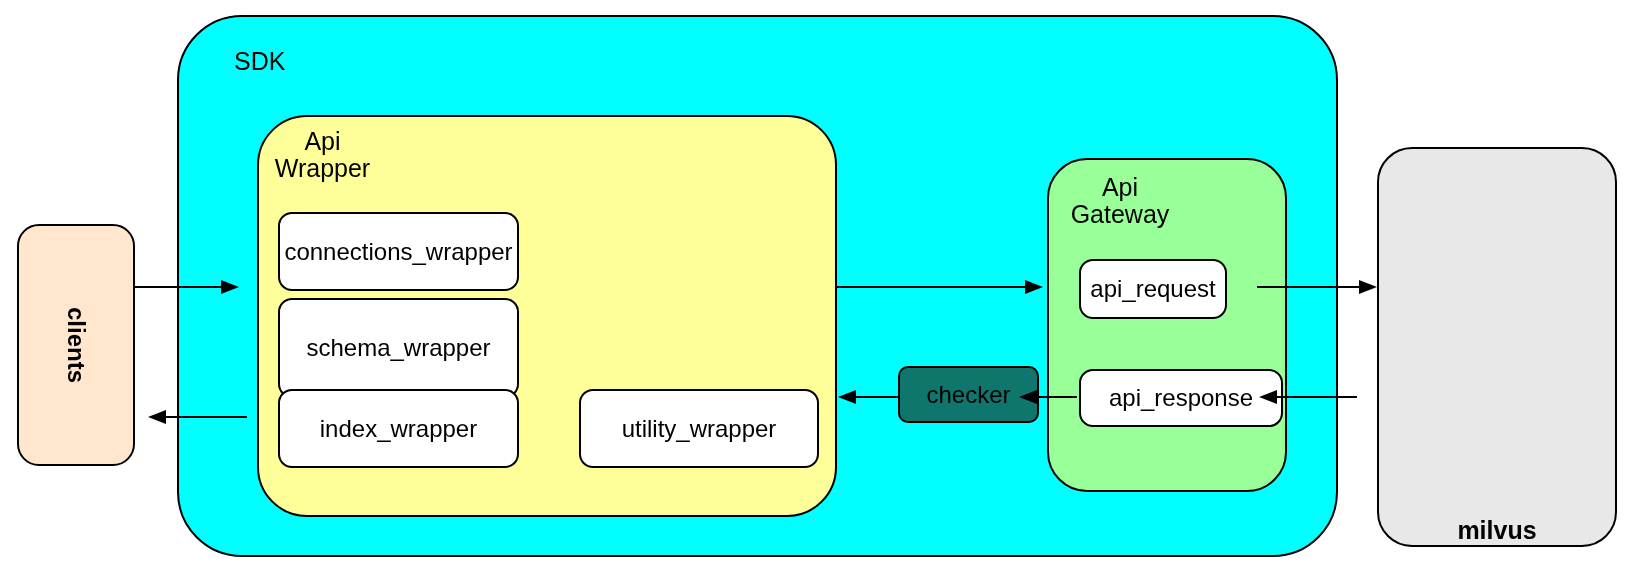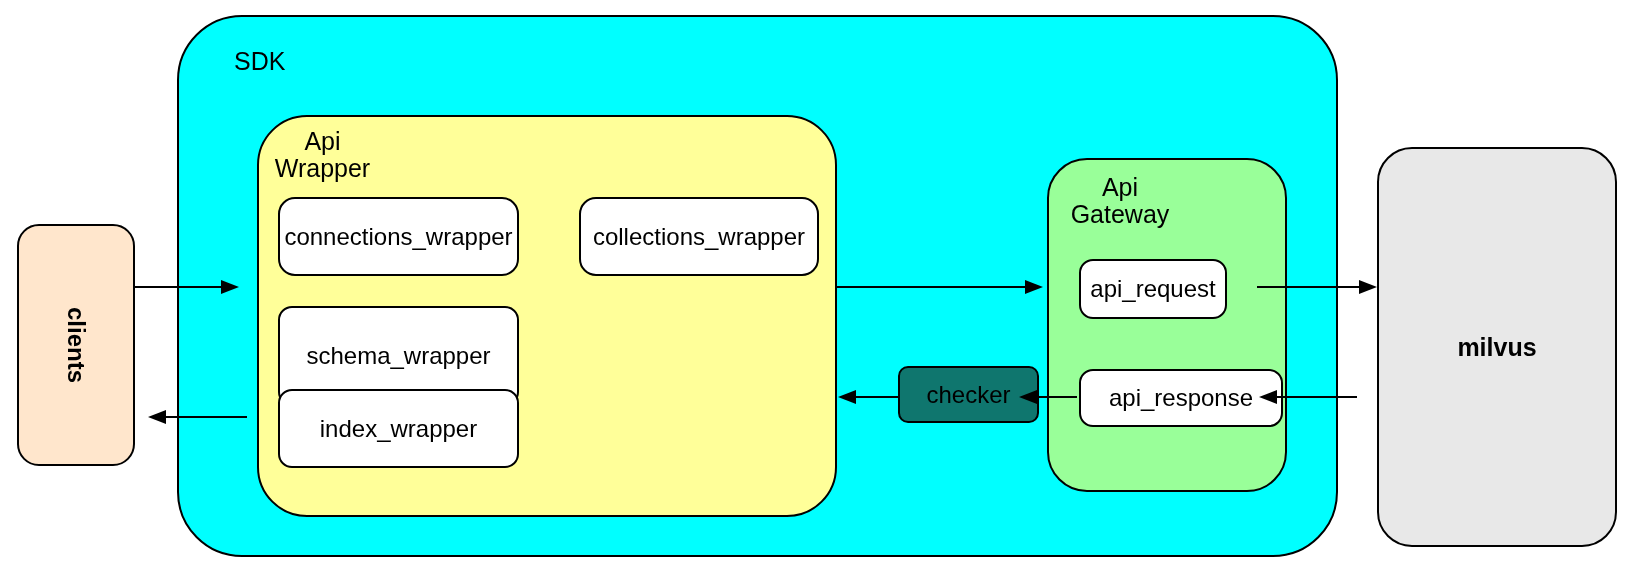--- a/index.html
+++ b/index.html
@@ -13,32 +13,32 @@
     overflow: hidden;
   }
   .box { position: absolute; box-sizing: border-box; border: 2px solid #000000; }
 
   
   .clients  { left: 17px;   top: 224px; width: 118px; height: 242px; background: #FFE6CC; border-radius: 22px; }
   .sdk      { left: 177px;  top: 15px;  width: 1161px; height: 542px; background: #00FFFF; border-radius: 65px; }
   .wrapper  { left: 257px;  top: 115px; width: 580px; height: 402px; background: #FFFF99; border-radius: 50px; }
   .gateway  { left: 1047px; top: 158px; width: 240px; height: 334px; background: #99FF99; border-radius: 40px; }
   .milvus   { left: 1377px; top: 147px; width: 240px; height: 400px; background: #E8E8E8; border-radius: 35px;
-              display: flex; align-items: center; justify-content: center; }
+              display: flex; align-items: flex-end; justify-content: center; }
   .checker  { left: 898px;  top: 366px; width: 141px; height: 57px; background: #0f766e; border-radius: 10px;
               display: flex; align-items: center; justify-content: center; }
 
   
   .node { position: absolute; box-sizing: border-box; border: 2px solid #000000; background: #ffffff;
           border-radius: 14px; display: flex; align-items: center; justify-content: center;
           font-size: 24px; }
   .w-col1 { left: 19px;  width: 241px; }
   .w-col2 { left: 320px; width: 240px; }
-  .w-row1 { top: 80px;  height: 79px; border-radius: 17px; }
-  .w-row2 { top: 181px; height: 100px; margin-top: 8px; }
+  .w-row1 { top: 95px;  height: 79px; }
+  .w-row2 { top: 181px; height: 100px; }
   .w-row3 { top: 272px; height: 79px; }
   .g-req  { left: 30px; top: 99px;  width: 148px; height: 60px; }
   .g-resp { left: 30px; top: 209px; width: 204px; height: 58px; }
 
   
   .hdr { position: absolute; font-weight: normal; font-size: 25px; line-height: 27px; }
   .sdk-label { left: 55px; top: 31px; }
   .wrapper-label { left: 15px; top: 11px; width: 97px; text-align: center; }
   .gateway-label { left: 21px; top: 14px; width: 100px; text-align: center; }
   .milvus-label { font-weight: bold; font-size: 25px; }
@@ -68,23 +68,23 @@
     <div class="hdr sdk-label">SDK</div>
 
   </div>
 
   <div class="box wrapper">
     <div class="hdr wrapper-label">
       <div>Api</div>
       <div>Wrapper</div>
     </div>
     <div class="node w-col1 w-row1">connections_wrapper</div>
-    <div class="node w-col2 w-row1">collections_wrapper</div>
     <div class="node w-col1 w-row2">schema_wrapper</div>
     <div class="node w-col1 w-row3">index_wrapper</div>
+    <div class="node w-col2 w-row3">utility_wrapper</div>
   </div>
 
   <div class="box checker">
     <span class="checker-label">checker</span>
   </div>
 
   <div class="box gateway">
     <div class="hdr gateway-label">
       <div>Api</div>
       <div>Gateway</div>

